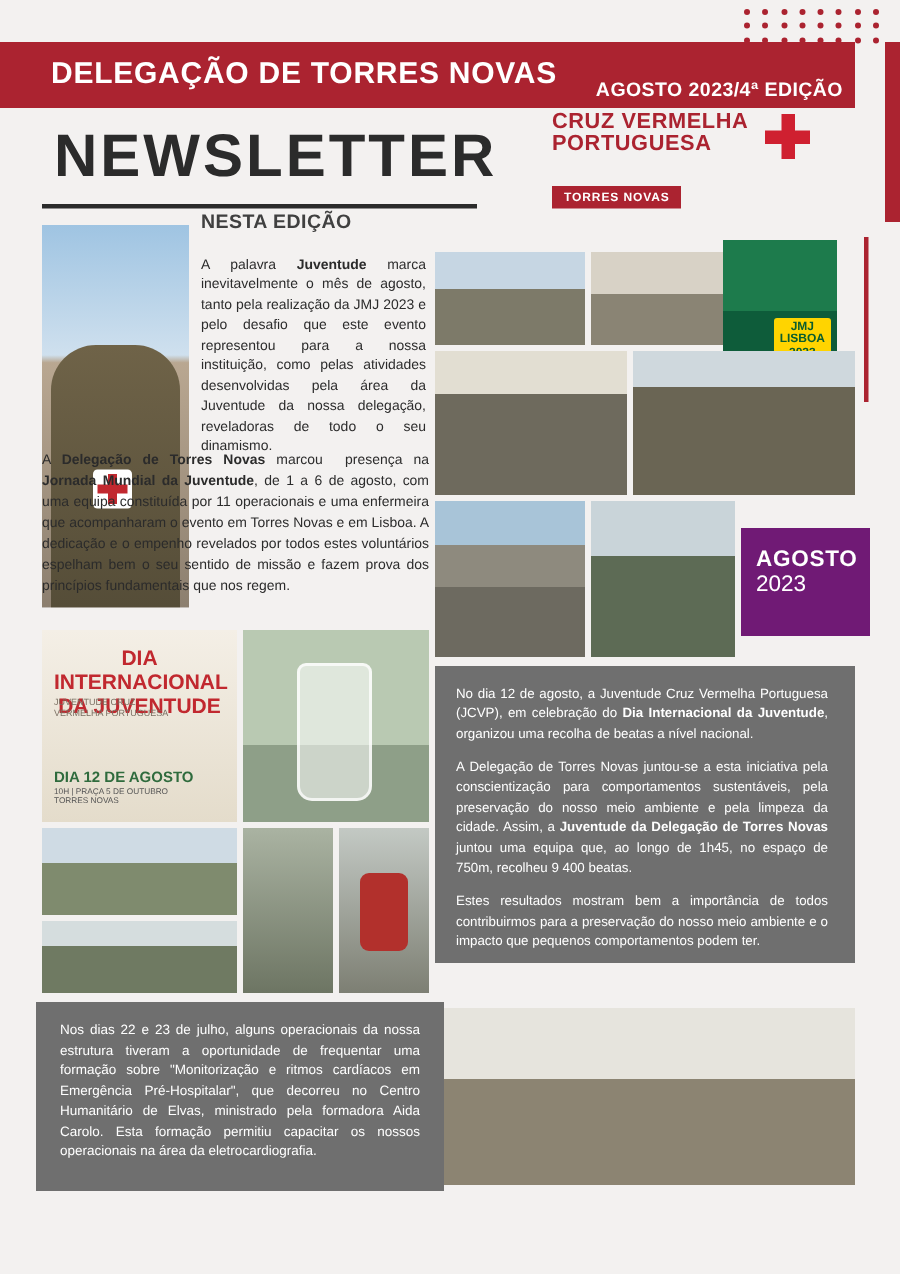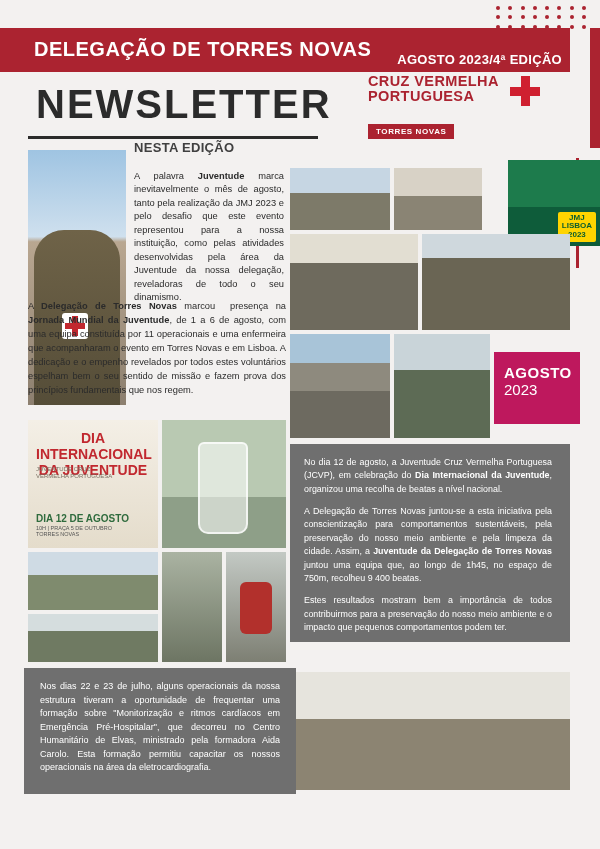--- a/index.html
+++ b/index.html
@@ -139,21 +139,21 @@
   .p-hero .crossmark:before, .p-hero .crossmark:after {
     content:""; position:absolute; background:#c1282f;
   }
   .p-hero .crossmark:before { left: 10px; top: 3px; width: 6px; height: 20px; }
   .p-hero .crossmark:after { left: 3px; top: 10px; width: 20px; height: 6px; }
 
   .p-crew1 { left: 290px; top: 168px; width: 100px; height: 62px; }
   .p-crew1 .sky { background: linear-gradient(#c6d6e3 0 40%, #7d7a69 40% 100%); }
   .p-crew2 { left: 394px; top: 168px; width: 88px; height: 62px; }
   .p-crew2 .sky { background: linear-gradient(#d8d2c6 0 45%, #8a8474 45% 100%); }
-  .p-jmj { left: 508px; top: 160px; width: 92px; height: 86px; }
+  .p-jmj { left: 482px; top: 160px; width: 76px; height: 86px; }
   .p-jmj .sky { background: linear-gradient(#1d7b4c 0 55%, #0e5c3a 55% 100%); }
   .p-jmj .badge {
     position: absolute; right: 4px; bottom: 4px;
     background: #ffd400; color: #0b5d2e;
     font-size: 8px; font-weight: bold; line-height: 1.1;
     padding: 2px 4px; border-radius: 2px; text-align: center;
   }
   .p-crew3 { left: 290px; top: 234px; width: 128px; height: 96px; }
   .p-crew3 .sky { background: linear-gradient(#e2ded2 0 30%, #6e6a5d 30% 100%); }
   .p-crew4 { left: 422px; top: 234px; width: 148px; height: 96px; }
@@ -161,21 +161,21 @@
 
   .p-crowd { left: 290px; top: 334px; width: 100px; height: 104px; }
   .p-crowd .sky { background: linear-gradient(#a8c4d8 0 28%, #8e8a7e 28% 55%, #6d6a60 55% 100%); }
   .p-port { left: 394px; top: 334px; width: 96px; height: 104px; }
   .p-port .sky { background: linear-gradient(#c9d4d9 0 35%, #5d6b55 35% 100%); }
 
   .agosto-box {
     position: absolute;
     left: 494px; top: 352px;
     width: 86px; height: 72px;
-    background: #be185d;
+    background: #701a75;
     color: #fff;
     padding: 12px 10px;
   }
   .agosto-box .l1 { font-size: 15px; font-weight: bold; letter-spacing: 0.5px; }
   .agosto-box .l2 { font-size: 15px; }
 
   .p-cartaz { left: 28px; top: 420px; width: 130px; height: 128px; }
   .p-cartaz .sky { background: linear-gradient(#f4efe6, #e4dccb); }
   .p-cartaz .t {
     position: absolute; left: 8px; top: 10px; right: 8px;

